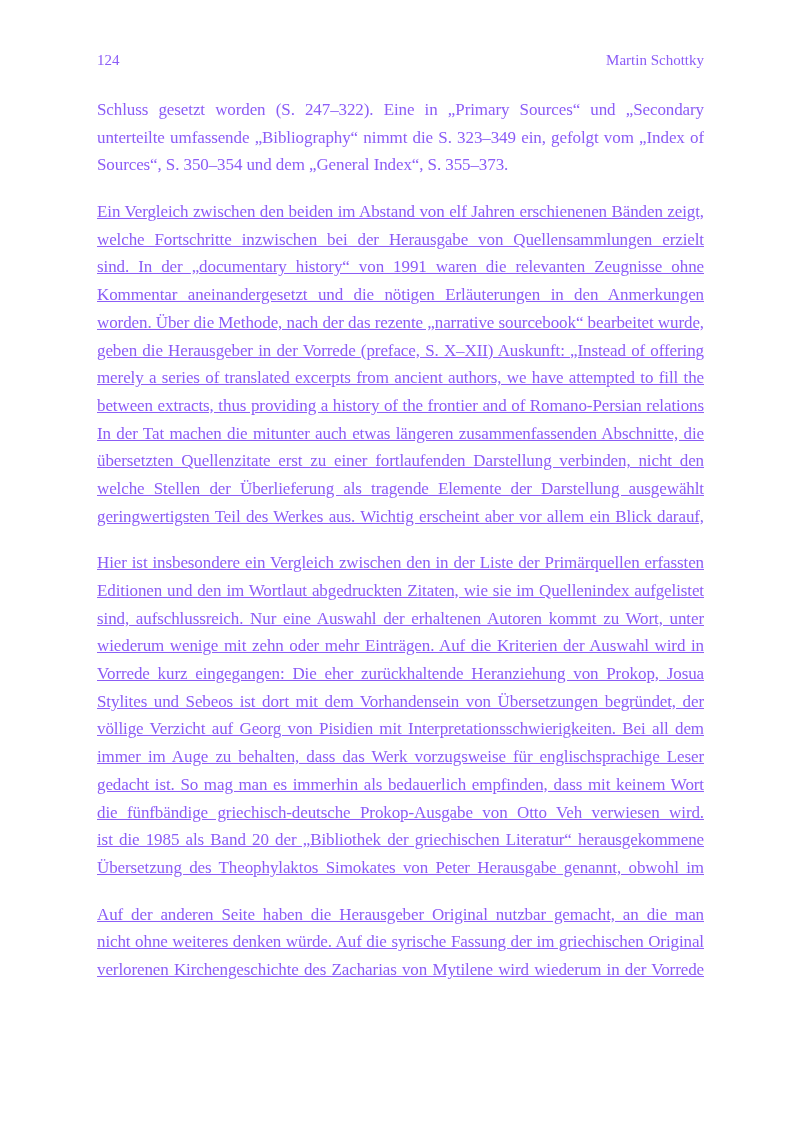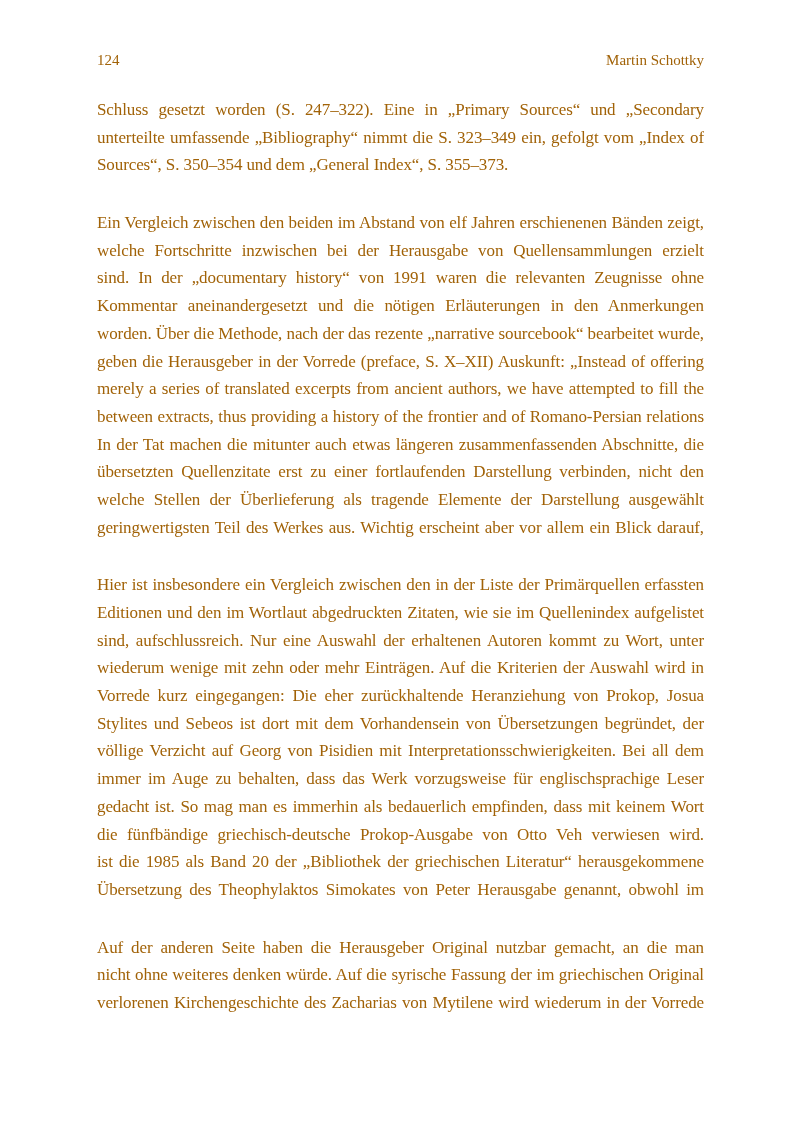--- a/index.html
+++ b/index.html
@@ -7,21 +7,21 @@
     padding: 0;
     background: #ffffff;
   }
   .page {
     position: relative;
     width: 799px;
     height: 1131px;
     background: #ffffff;
     overflow: hidden;
     font-family: "Liberation Serif", "DejaVu Serif", serif;
-    color: #a16207;
+    color: #8b5cf6;
   }
   .content {
     position: absolute;
     left: 97px;
     top: 46px;
     width: 607px;
   }
   .page-header {
     position: relative;
     height: 28px;
@@ -39,21 +39,22 @@
   }
   .para {
     font-size: 17px;
     line-height: 27.7px;
     letter-spacing: -0.1px;
   }
   .para-first {
     margin-top: 22px;
   }
   .para + .para {
-    margin-top: 30px;
+    margin-top: 19px;
+    text-decoration: underline;
   }
   .line {
     text-align: justify;
     text-align-last: justify;
     white-space: normal;
     height: 27.7px;
     overflow: hidden;
   }
   .line.last {
     text-align-last: left;

